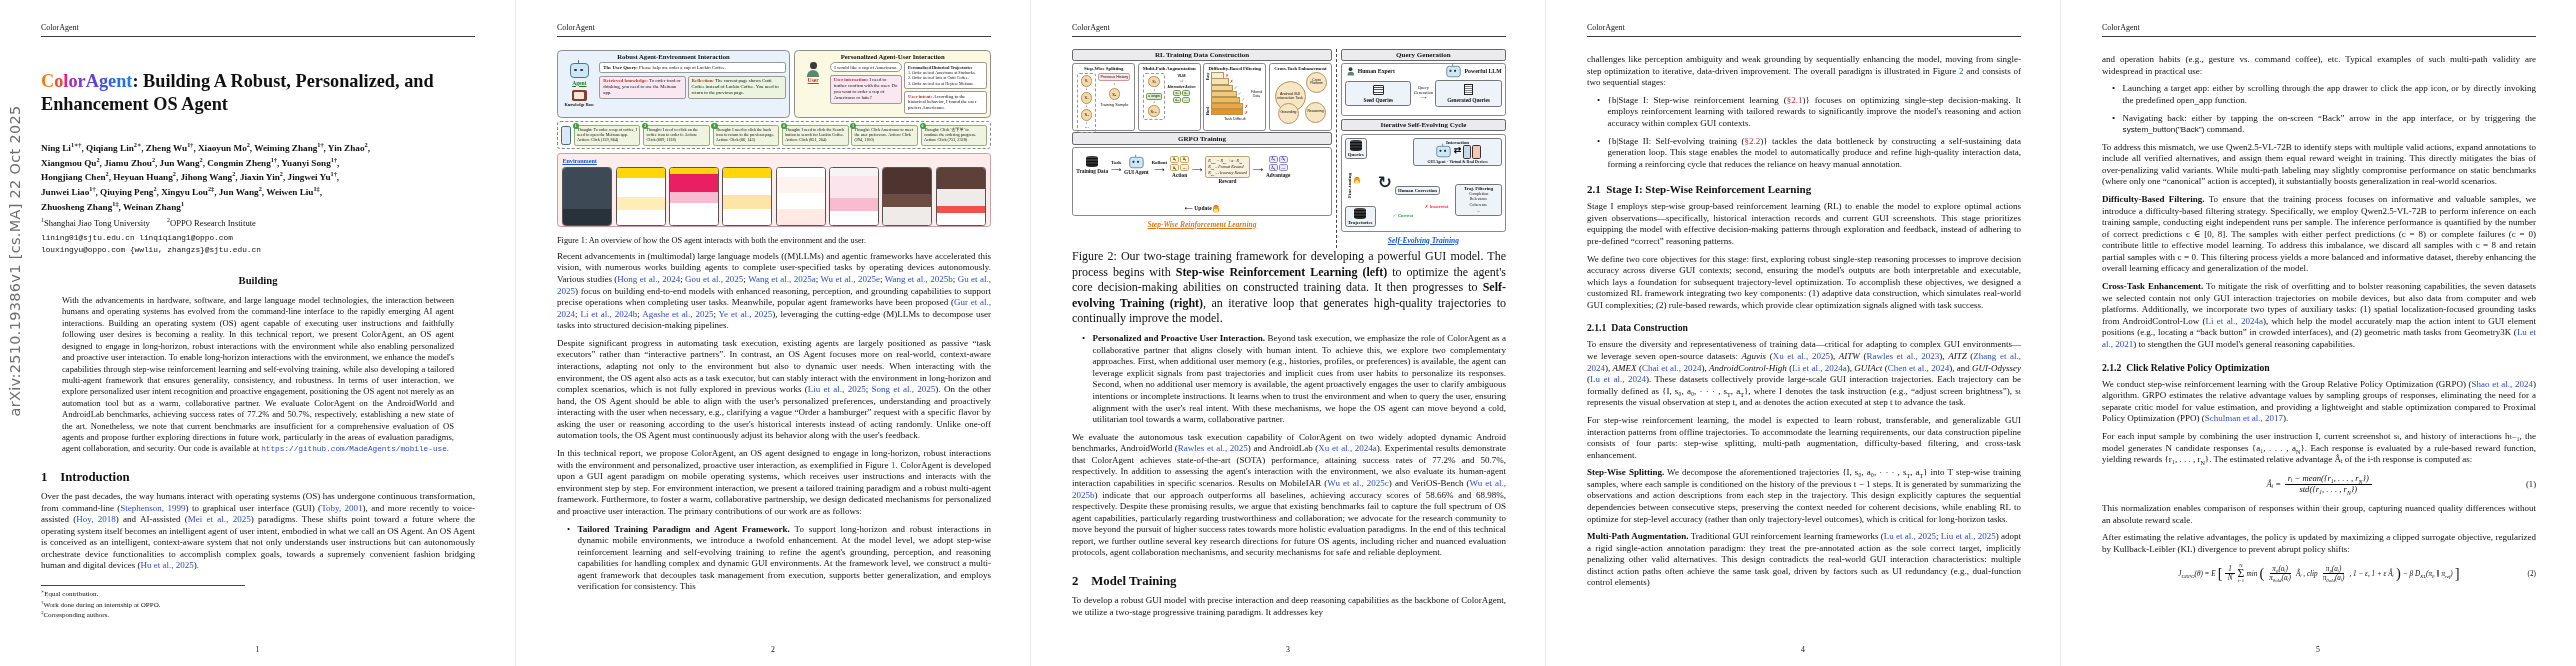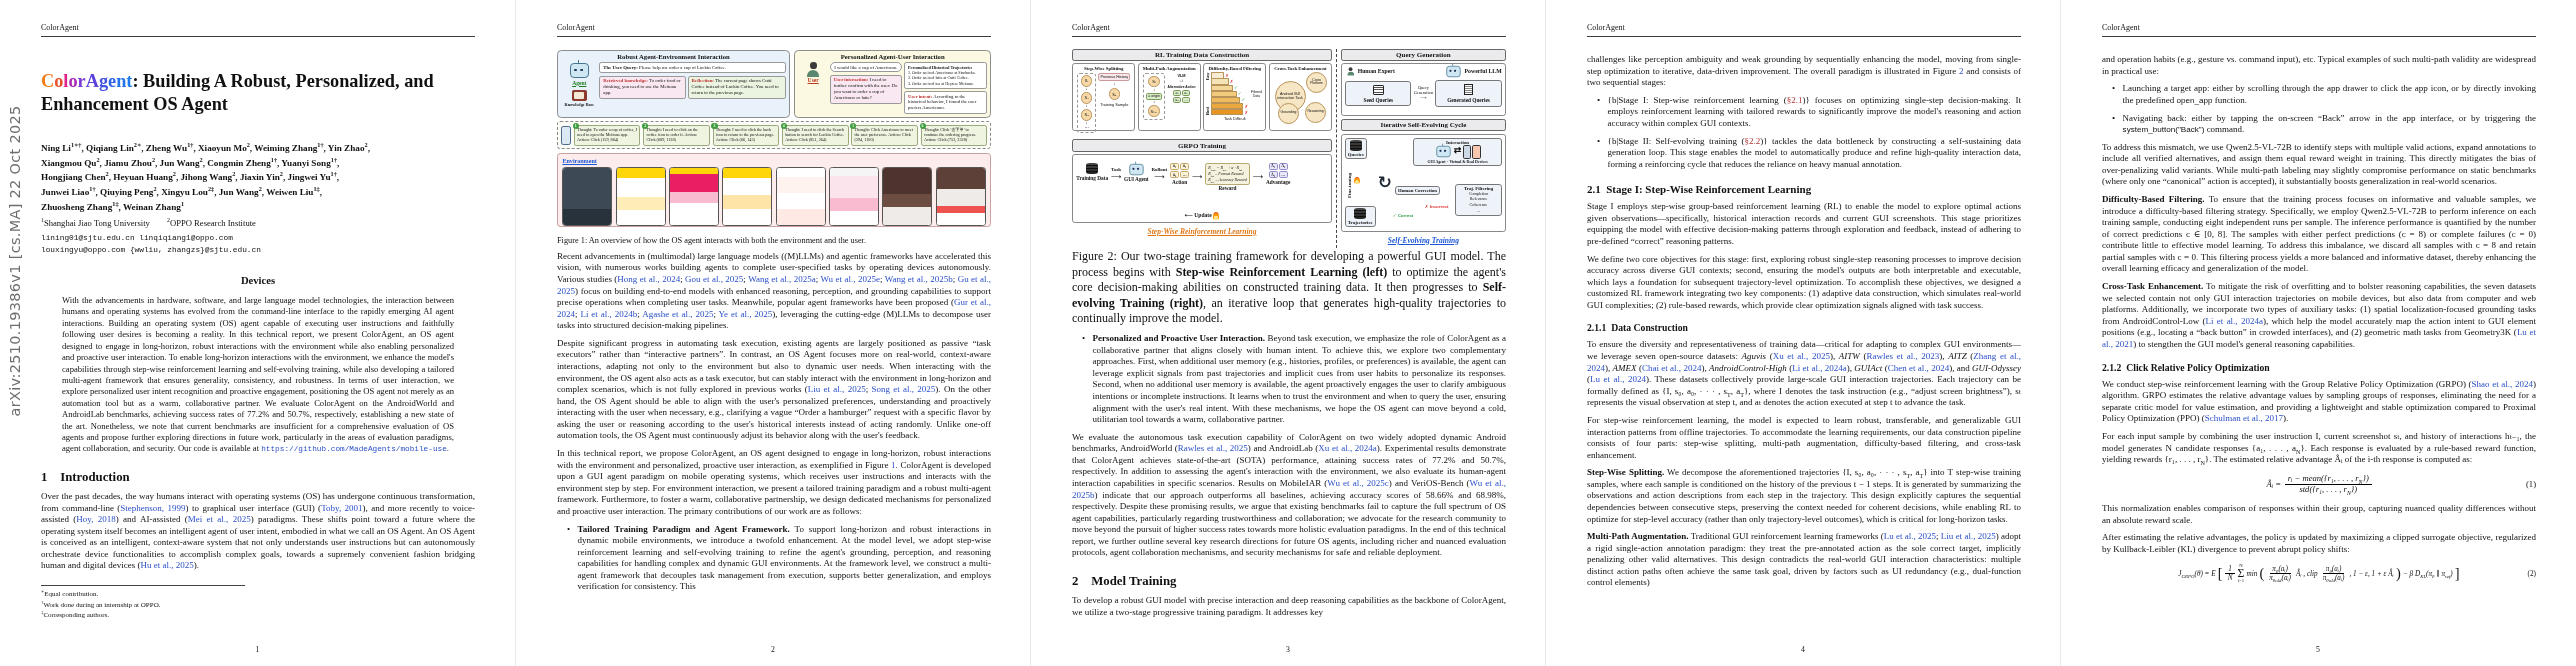--- a/index.html
+++ b/index.html
@@ -161,21 +161,21 @@
           <div>Xiangmou Qu<span class="t-s">2</span>, Jiamu Zhou<span class="t-s">2</span>, Jun Wang<span class="t-s">2</span>, Congmin Zheng<span class="t-s">1†</span>, Yuanyi Song<span class="t-s">1†</span>,</div>
           <div>Hongjiang Chen<span class="t-s">2</span>, Heyuan Huang<span class="t-s">2</span>, Jihong Wang<span class="t-s">2</span>, Jiaxin Yin<span class="t-s">2</span>, Jingwei Yu<span class="t-s">1†</span>,</div>
           <div>Junwei Liao<span class="t-s">1†</span>, Qiuying Peng<span class="t-s">2</span>, Xingyu Lou<span class="t-s">2‡</span>, Jun Wang<span class="t-s">2</span>, Weiwen Liu<span class="t-s">1‡</span>,</div>
           <div>Zhuosheng Zhang<span class="t-s">1‡</span>, Weinan Zhang<span class="t-s">1</span></div>
         </div>
       <div class="affil"><span class="t-s">1</span>Shanghai Jiao Tong University  <span class="t-s">2</span>OPPO Research Institute</div>
       <div class="emails">
         <div>lining01@sjtu.edu.cn  linqiqiang1@oppo.com</div>
         <div>louxingyu@oppo.com  {wwliu, zhangzs}@sjtu.edu.cn</div>
       </div>
-      <div class="abs-title">Devices</div>
+      <div class="abs-title">Building</div>
       <div class="abstract">With the advancements in hardware, software, and large language model technologies, the interaction between humans and operating systems has evolved from the command-line interface to the rapidly emerging AI agent interactions. Building an operating system (OS) agent capable of executing user instructions and faithfully following user desires is becoming a reality. In this technical report, we present ColorAgent, an OS agent designed to engage in long-horizon, robust interactions with the environment while also enabling personalized and proactive user interaction. To enable long-horizon interactions with the environment, we enhance the model's capabilities through step-wise reinforcement learning and self-evolving training, while also developing a tailored multi-agent framework that ensures generality, consistency, and robustness. In terms of user interaction, we explore personalized user intent recognition and proactive engagement, positioning the OS agent not merely as an automation tool but as a warm, collaborative partner. We evaluate ColorAgent on the AndroidWorld and AndroidLab benchmarks, achieving success rates of 77.2% and 50.7%, respectively, establishing a new state of the art. Nonetheless, we note that current benchmarks are insufficient for a comprehensive evaluation of OS agents and propose further exploring directions in future work, particularly in the areas of evaluation paradigms, agent collaboration, and security. Our code is available at <span class="t-mc">https://github.com/MadeAgents/mobile-use</span>.</div>
       <div class="fl-h1">1 Introduction</div>
       <div class="fl-p">Over the past decades, the way humans interact with operating systems (OS) has undergone continuous transformation, from command-line (<span class="t-c">Stephenson, 1999</span>) to graphical user interface (GUI) (<span class="t-c">Toby, 2001</span>), and more recently to voice-assisted (<span class="t-c">Hoy, 2018</span>) and AI-assisted (<span class="t-c">Mei et al., 2025</span>) paradigms. These shifts point toward a future where the operating system itself becomes an intelligent agent of user intent, embodied in what we call an OS Agent. An OS Agent is conceived as an intelligent, context-aware system that not only understands user instructions but can autonomously orchestrate device functionalities to accomplish complex goals, towards a supremely convenient fashion bridging human and digital devices (<span class="t-c">Hu et al., 2025</span>).</div>
       <div class="fnblock">
 
       <div><span class="t-s">∗</span>Equal contribution.</div>
           <div><span class="t-s">†</span>Work done during an internship at OPPO.</div>
           <div><span class="t-s">‡</span>Corresponding authors.</div>
         </div>
     </div>
@@ -419,21 +419,21 @@
             <div class="f2p">
               <div class="f2ptitle">Cross-Task Enhancement</div>
               <div style="position:relative;height:53px;">
                 <div class="satellite" style="position:absolute;left:3.3px;top:10px;width:29px;height:29px;font-size:3.7px;">Android GUI interaction Task</div>
                 <div class="satellite" style="position:absolute;right:2.2px;top:1.1px;">Cross Platform</div>
                 <div class="satellite" style="position:absolute;right:3.3px;bottom:1.1px;">Reasoning</div>
                 <div class="satellite" style="position:absolute;left:6.7px;bottom:0px;">Grounding</div>
               </div>
             </div>
           </div>
-          <div class="f2bar" style="margin-top:8px;">GRPO Training</div>
+          <div class="f2bar" style="margin-top:1px;">GRPO Training</div>
           <div class="grpo">
             <div class="gitem"><div class="icon-db"></div><span>Training Data</span></div>
             <div class="garrow">
                 <span>Task</span>
                 <span class="ar">⟶</span>
               </div>
             <div class="gitem"><div class="icon-robot sm"></div><span>GUI Agent</span></div>
             <div class="garrow">
                 <span>Rollout</span>
                 <span class="ar">⟶</span>
@@ -545,21 +545,21 @@
         </div>
     </div>
     <div class="pagenum">4</div>
   </div>
 
   <div class="page">
     <div class="runhead">ColorAgent</div>
     <div class="runrule"></div>
     <div class="content">
       <div>
-          <div class="fl-p">and operation habits (e.g., gesture vs. command input), etc. Typical examples of such multi-path validity are widespread in practical use:</div>
+          <div class="fl-p">and operation habits (e.g., gesture vs. command coffee), etc. Typical examples of such multi-path validity are widespread in practical use:</div>
           <div class="fl-bullet">Launching a target app: either by scrolling through the app drawer to click the app icon, or by directly invoking the predefined <span class="t-m">open_app</span> function.</div>
           <div class="fl-bullet">Navigating back: either by tapping the on-screen “Back” arrow in the app interface, or by triggering the <span class="t-m">system_button("Back")</span> command.</div>
           <div class="fl-p">To address this mismatch, we use Qwen2.5-VL-72B to identify steps with multiple valid actions, expand annotations to include all verified alternatives, and assign them equal reward weight in training. This directly mitigates the bias of over-penalizing valid variants. While multi-path labeling may slightly compromise performance on static benchmarks (where only one “canonical” action is accepted), it substantially boosts generalization in real-world scenarios.</div>
           <div class="fl-p"><span class="t-b">Difficulty-Based Filtering.</span> To ensure that the training process focuses on informative and valuable samples, we introduce a difficulty-based filtering strategy. Specifically, we employ Qwen2.5-VL-72B to perform inference on each training sample, conducting eight independent runs per sample. The inference performance is quantified by the number of correct predictions c ∈ [0, 8]. The samples with either perfect predictions (c = 8) or complete failures (c = 0) contribute little to effective model learning. To address this imbalance, we discard all samples with c = 8 and retain partial samples with c = 0. This filtering process yields a more balanced and informative dataset, thereby enhancing the overall learning efficacy and generalization of the model.</div>
           <div class="fl-p"><span class="t-b">Cross-Task Enhancement.</span> To mitigate the risk of overfitting and to bolster reasoning capabilities, the seven datasets we selected contain not only GUI interaction trajectories on mobile devices, but also data from computer and web platforms. Additionally, we incorporate two types of auxiliary tasks: (1) spatial localization-focused grounding tasks from AndroidControl-Low (<span class="t-c">Li et al., 2024a</span>), which help the model accurately map the action intent to GUI element positions (e.g., locating a “back button” in crowded interfaces), and (2) geometric math tasks from Geometry3K (<span class="t-c">Lu et al., 2021</span>) to stengthen the GUI model's general reasoning capabilities.</div>
           <div class="fl-h3">2.1.2 Click Relative Policy Optimization</div>
           <div class="fl-p">We conduct step-wise reinforcement learning with the Group Relative Policy Optimization (GRPO) (<span class="t-c">Shao et al., 2024</span>) algorithm. GRPO estimates the relative advantage values by sampling groups of responses, eliminating the need for a separate critic model for value estimation, and providing a lightweight and stable optimization compared to Proximal Policy Optimization (PPO) (<span class="t-c">Schulman et al., 2017</span>).</div>
           <div class="fl-p">For each input sample by combining the user instruction I, current screenshot sₜ, and history of interactions hₜ₋₁, the model generates N candidate responses {a₁, . . . , a<span class="t-d">N</span>}. Each response is evaluated by a rule-based reward function, yielding rewards {r₁, . . . , r<span class="t-d">N</span>}. The estimated relative advantage Âᵢ of the i-th response is computed as:</div>
           <div class="eq">
             <span>Âᵢ =</span>

